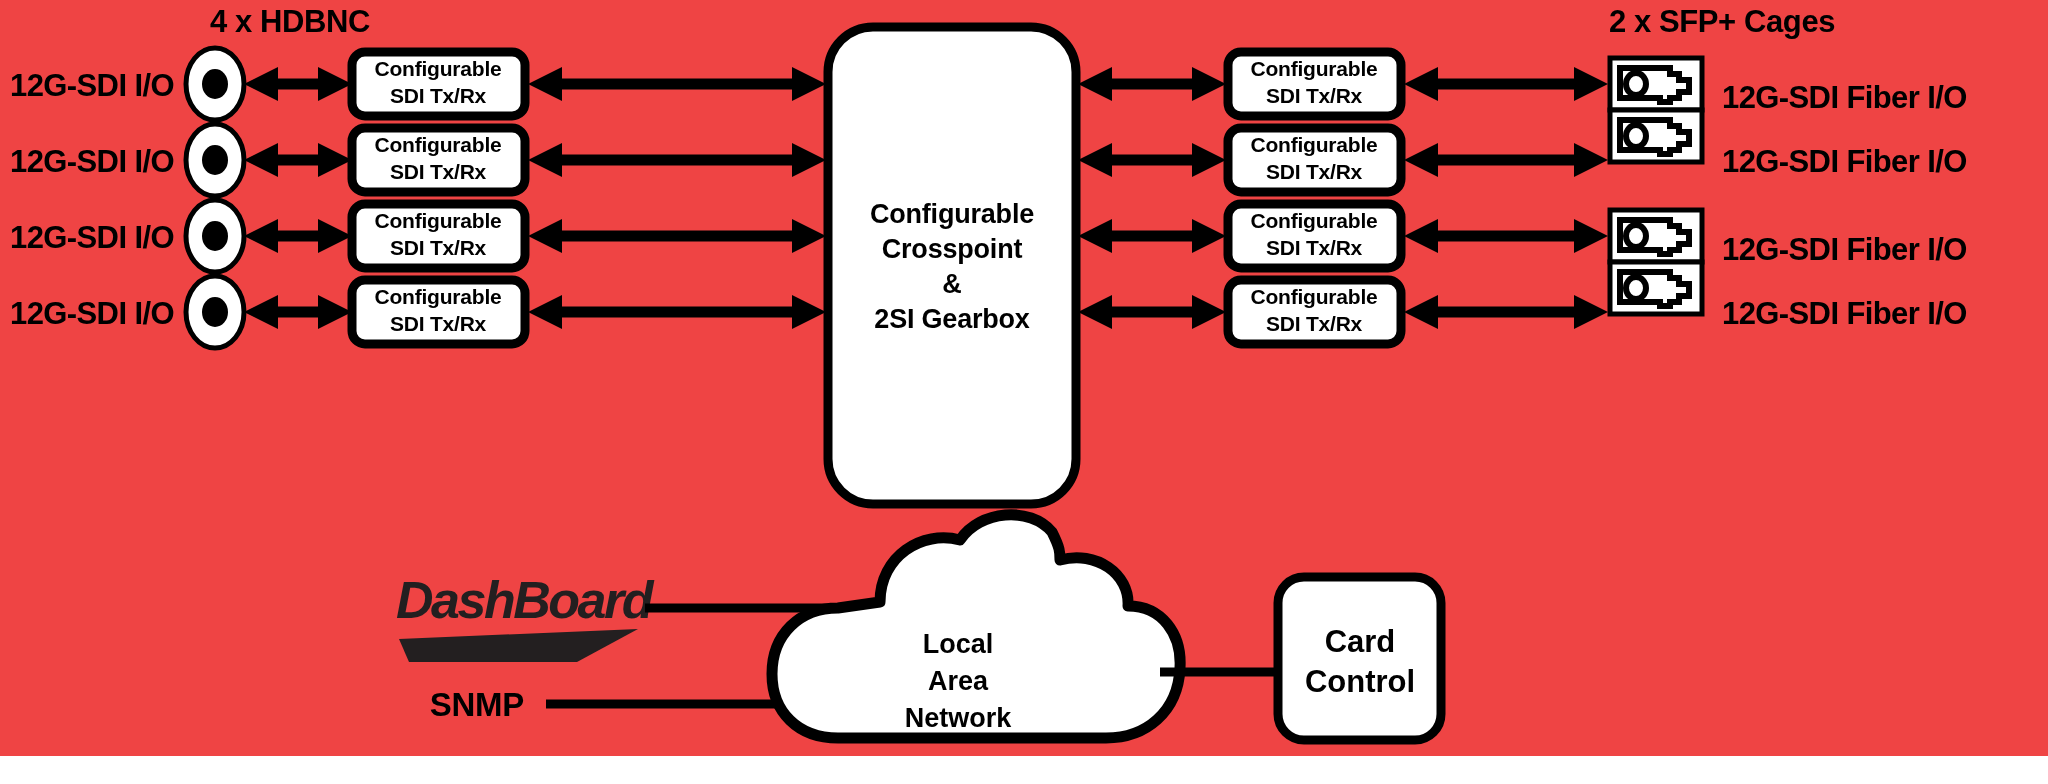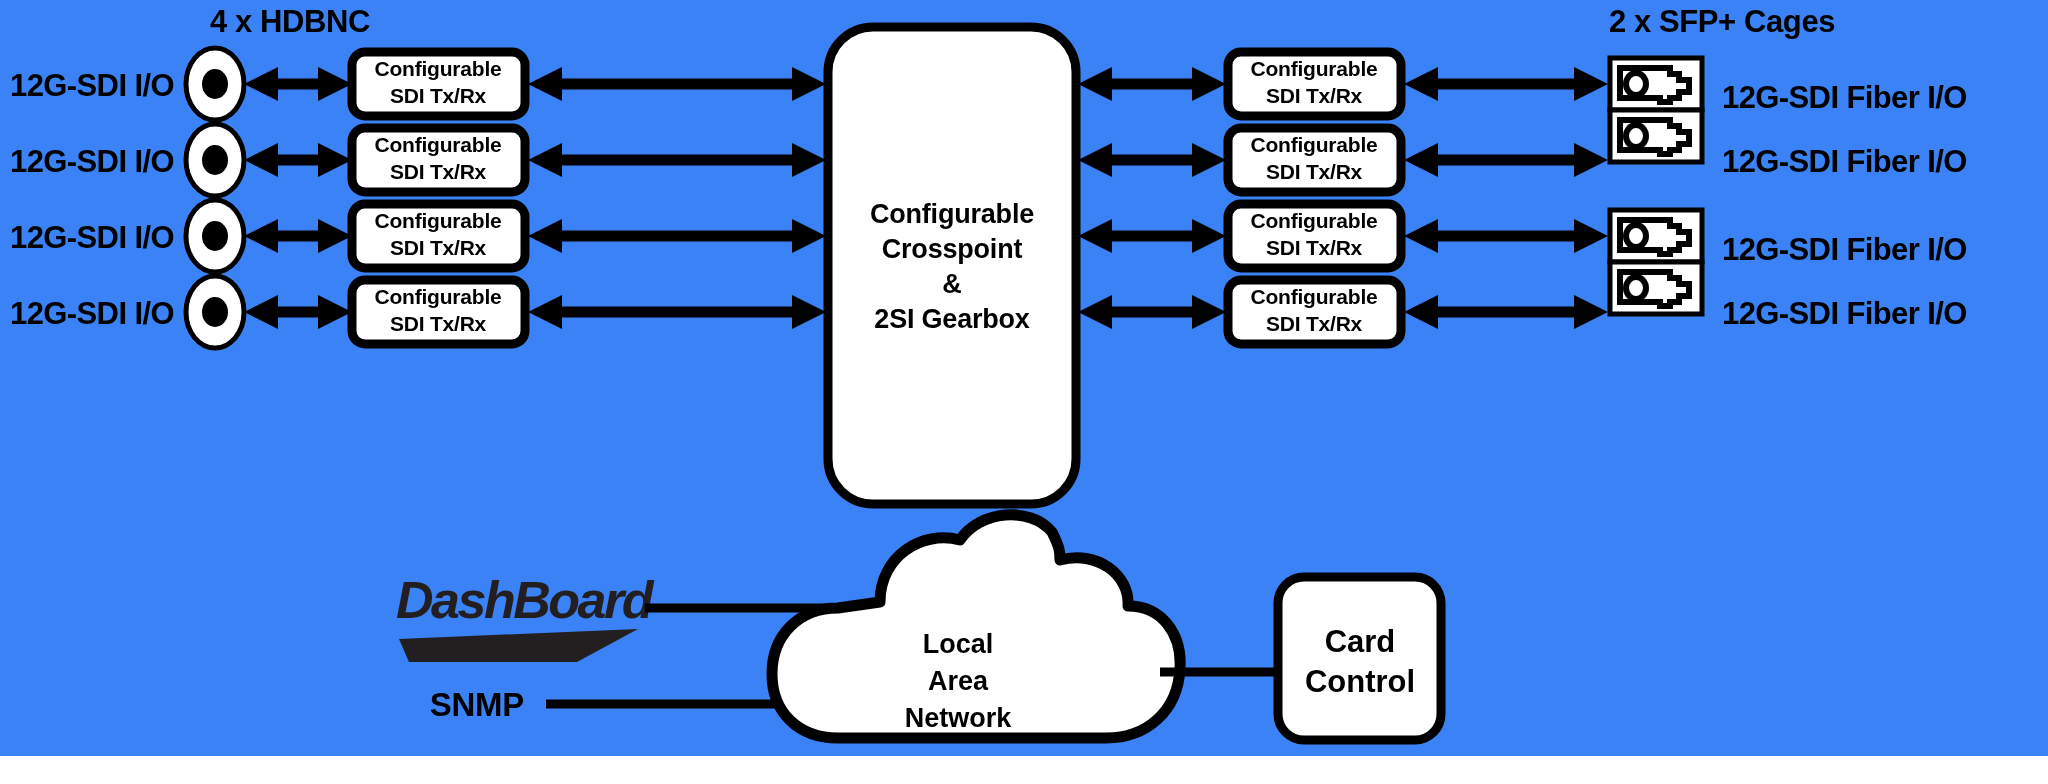--- a/index.html
+++ b/index.html
@@ -4,21 +4,21 @@
 <style>
   html, body {
     margin: 0;
     padding: 0;
     background: #ffffff;
   }
   #stage {
     position: relative;
     width: 2048px;
     height: 756px;
-    background: #3b82f6;
+    background: #ef4444;
     font-family: "Liberation Sans", sans-serif;
     overflow: hidden;
   }
   svg.diagram {
     position: absolute;
     top: 0;
     left: 0;
     width: 2048px;
     height: 784px;
   }

